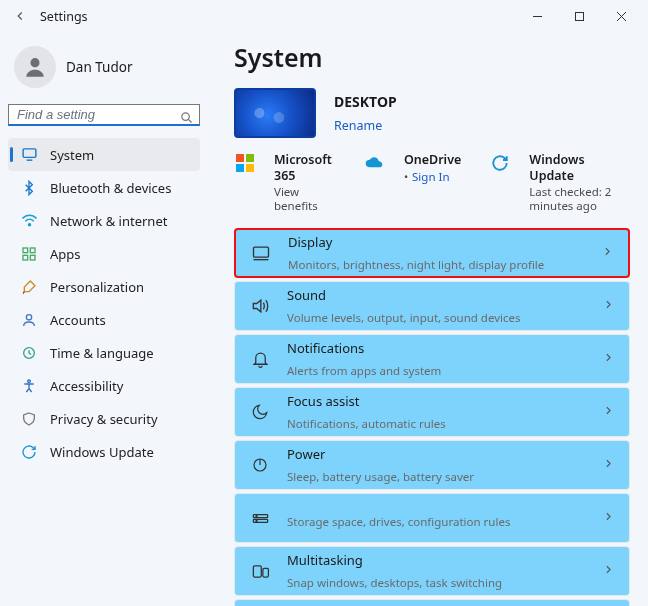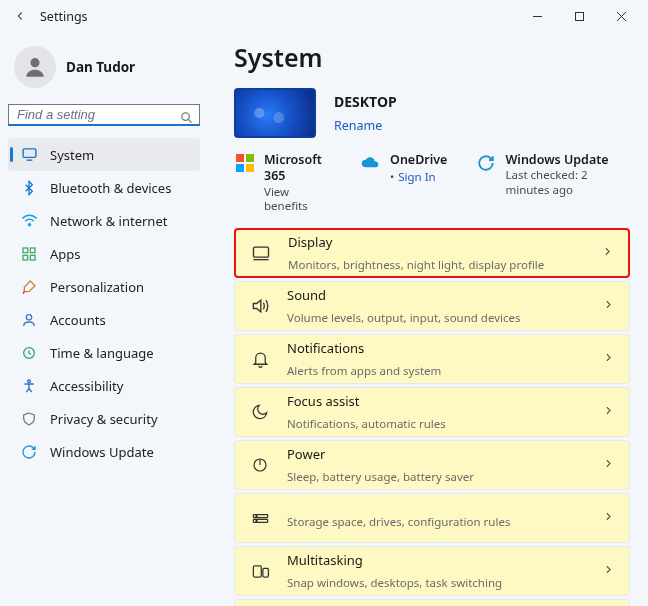--- a/index.html
+++ b/index.html
@@ -21,21 +21,21 @@
   .tb-spacer { flex:1; }
   .tb-btn { width: 42px; height: 28px; display:flex; align-items:center; justify-content:center; color:#333; }
   .tb-btn svg { display:block; }
 
   .app { display:flex; height: calc(606px - 32px); }
 
   
   .sidebar { width: 208px; padding: 6px 8px 8px 8px; display:flex; flex-direction:column; }
   .user-row { display:flex; align-items:center; gap:10px; padding: 8px 8px 14px 6px; }
   .avatar { width: 42px; height:42px; border-radius:50%; background:#e3e4e7; display:flex; align-items:center; justify-content:center; color:#6d6e73; }
-  .user-name { font-weight:700; font-size:13.5px; color:#1a1a1a; }
+  .user-name { font-weight:400; font-size:13.5px; color:#1a1a1a; }
   .search-wrap { position:relative; margin: 2px 0 12px 0; }
   .search-input { width:100%; height:22px; border:1px solid #777; border-bottom:2px solid #1f6fd0; background:#fff; padding:0 28px 0 8px; font-size:13px; outline:none; color:#333; }
   .search-input::placeholder { color:#6b7280; font-style: italic; }
   .search-icon-wrap { position:absolute; right:6px; top:6px; color:#777; }
   .nav { display:flex; flex-direction:column; }
   .nav-item { display:flex; align-items:center; gap:12px; height:33px; padding:0 10px 0 12px; border-radius:4px; color:#222; position:relative; }
   .nav-item.active { background:#e8eaee; }
   .nav-item.active::before { content:""; position:absolute; left:2px; top:9px; bottom:9px; width:3px; background:#1f; background:#1976d2; border-radius:2px; }
   .nav-icon { width:18px; height:18px; display:flex; align-items:center; justify-content:center; }
   .nav-label { font-size:13px; }
@@ -47,31 +47,31 @@
   .device-thumb { width:82px; height:50px; border-radius:4px; border:2px solid #0a3fa0; background: radial-gradient(circle at 40% 55%, #2a7cf7 0%, #1652c9 45%, #0b2a84 100%); position:relative; overflow:hidden; }
   .device-thumb::after{content:"";position:absolute;inset:0;background:
      radial-gradient(circle at 30% 50%,rgba(255,255,255,.25) 0 8%,transparent 9%),
      radial-gradient(circle at 55% 60%,rgba(255,255,255,.2) 0 10%,transparent 11%);
   }
   .device-text { display:flex; flex-direction:column; gap:6px; }
   .device-name { font-weight:700; font-size:14px; }
   .device-rename { color:#1a5bc4; font-size:12.5px; }
 
   .quick-row { display:flex; gap:30px; margin: 4px 0 14px 2px; align-items:flex-start; }
-  .quick { display:flex; gap:10px; align-items:flex-start; }
+  .quick { display:flex; gap:20px; align-items:flex-start; }
   .quick-icon { width:20px; height:20px; display:flex; align-items:center; justify-content:center; margin-top:1px;}
   .quick-text { display:flex; flex-direction:column; line-height:1.3; }
   .quick-title { font-size:12.5px; font-weight:600; }
   .quick-sub { font-size:11.5px; color:#4a4a4a; }
   .quick-link { font-size:11.5px; color:#1a5bc4; }
   .dot-sep { color:#4a4a4a; margin-right:4px; font-size:11px;}
 
   
   .cards { display:flex; flex-direction:column; gap:3px; }
-  .card { display:flex; align-items:center; gap:16px; height:50px; padding:0 14px 0 14px; background:#fef9c3; border:1px solid #e6e8eb; border-radius:4px; }
+  .card { display:flex; align-items:center; gap:16px; height:50px; padding:0 14px 0 14px; background:#7dd3fc; border:1px solid #e6e8eb; border-radius:4px; }
   .card.highlight { border:2.5px solid #e11; }
   .card-icon { width:22px; display:flex; align-items:center; justify-content:center; color:#333; }
   .card-text { display:flex; flex-direction:column; line-height:1.25; flex:1; }
   .card-title { font-size:13px; }
   .card-sub { font-size:11.5px; color:#6a6a6a;margin-top:8px; }
   .chev { color:#555; }
 
   
   .ms365 { display:grid; grid-template-columns: repeat(2,8px); grid-template-rows:repeat(2,8px); gap:2px;}
   .ms365 span:nth-child(1){background:#f35325;}

